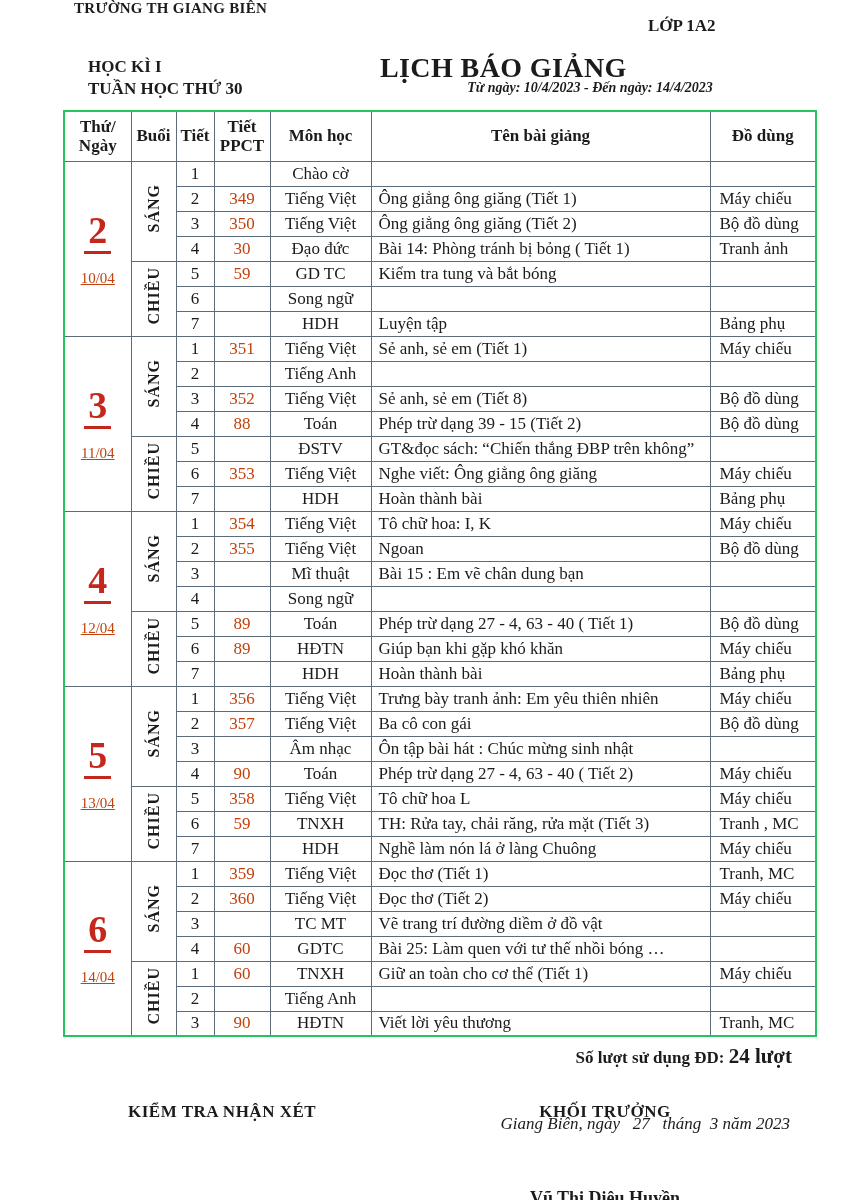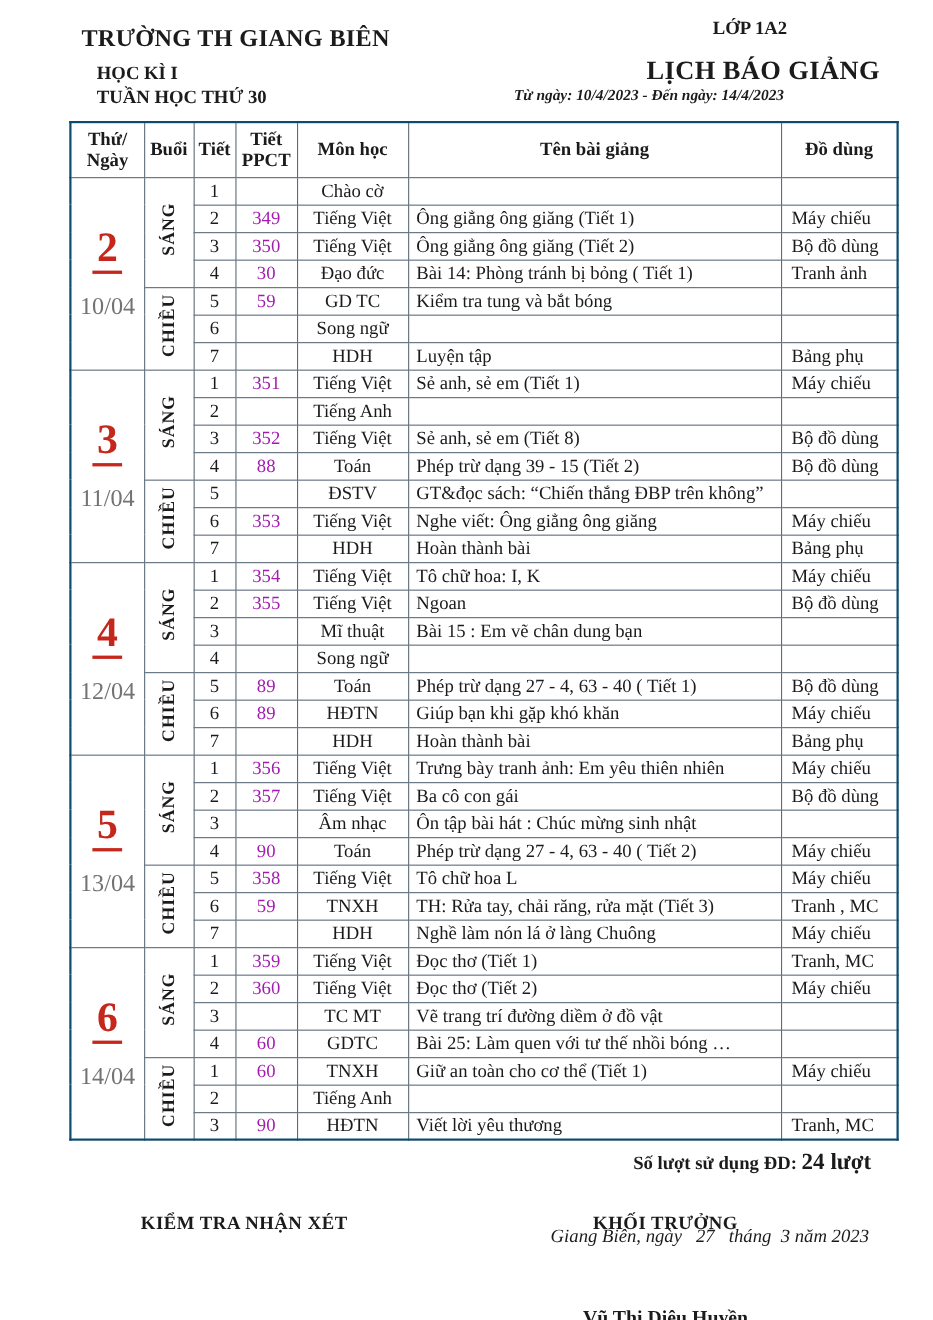--- a/index.html
+++ b/index.html
@@ -5,52 +5,52 @@
   html,body{margin:0;padding:0;}
   body{
     width:848px;height:1200px;background:#ffffff;
     font-family:"Liberation Serif","DejaVu Serif",serif;
     color:#1b1b1b;position:relative;overflow:hidden;
   }
   .page{position:absolute;inset:0;}
 
   
   .abs{position:absolute;}
-  .school{left:74px;top:22px;font-size:22px;font-weight:bold;letter-spacing:.3px;}
+  .school{left:74px;top:0;font-size:15px;font-weight:bold;letter-spacing:.3px;}
   .class{left:648px;top:16px;font-size:17px;font-weight:bold;}
   .term{left:88px;top:56px;width:225px;text-align:left;font-size:17px;font-weight:bold;line-height:1.3;white-space:pre-line;}
-  .doc-title{left:380px;top:52px;width:420px;text-align:right;font-size:24px;font-weight:bold;letter-spacing:.4px;}
+  .doc-title{left:380px;top:52px;width:420px;text-align:left;font-size:28px;font-weight:bold;letter-spacing:.4px;}
   .date-range{left:380px;top:80px;width:420px;text-align:center;font-size:14px;font-weight:bold;font-style:italic;}
 
   
   table.schedule{
     position:absolute;left:63px;top:110px;width:752px;
     border-collapse:collapse;table-layout:fixed;
   }
   .schedule th,.schedule td{
     border:1px solid #5d6c7b;box-sizing:border-box;
     font-size:17px;overflow:hidden;
   }
-  .schedule{border:2px solid #0c4a6e;padding-left:16px;}
+  .schedule{border:2px solid #22c55e;padding-left:16px;}
   .schedule th{
     height:50px;font-weight:bold;text-align:center;vertical-align:middle;
     white-space:pre-line;line-height:1.15;
   }
   .schedule td{height:25px;vertical-align:middle;}
   td.c-tiet{text-align:center;}
-  td.c-ppct{text-align:center;color:#a21caf;}
+  td.c-ppct{text-align:center;color:#c2410c;}
   td.c-mon{text-align:center;}
   td.c-ten{text-align:left;padding:0 4px 0 7px;white-space:nowrap;margin-top:24px;}
   td.c-dodung{text-align:left;padding-left:9px;white-space:nowrap;}
   td.day-cell{text-align:center;vertical-align:middle;}
   .day-num{
     display:inline-block;color:#c5271c;font-size:38px;font-weight:bold;
     line-height:1;border-bottom:3px solid #c5271c;padding:0 4px 2px 4px;margin-bottom:16px;
   }
-  .day-date{display:block;color:#737373;font-size:22px;}
+  .day-date{display:block;color:#c2410c;font-size:15px;text-decoration:underline;}
   td.session-cell{text-align:center;vertical-align:middle;}
   .session-label{
     display:inline-block;writing-mode:vertical-rl;transform:rotate(180deg);
     font-weight:bold;font-size:16px;letter-spacing:1px;
   }
 
   
   .usage{left:400px;top:1044px;width:392px;text-align:right;font-weight:bold;}
   .usage .lbl{font-size:17px;}
   .usage .val{font-size:21px;}

